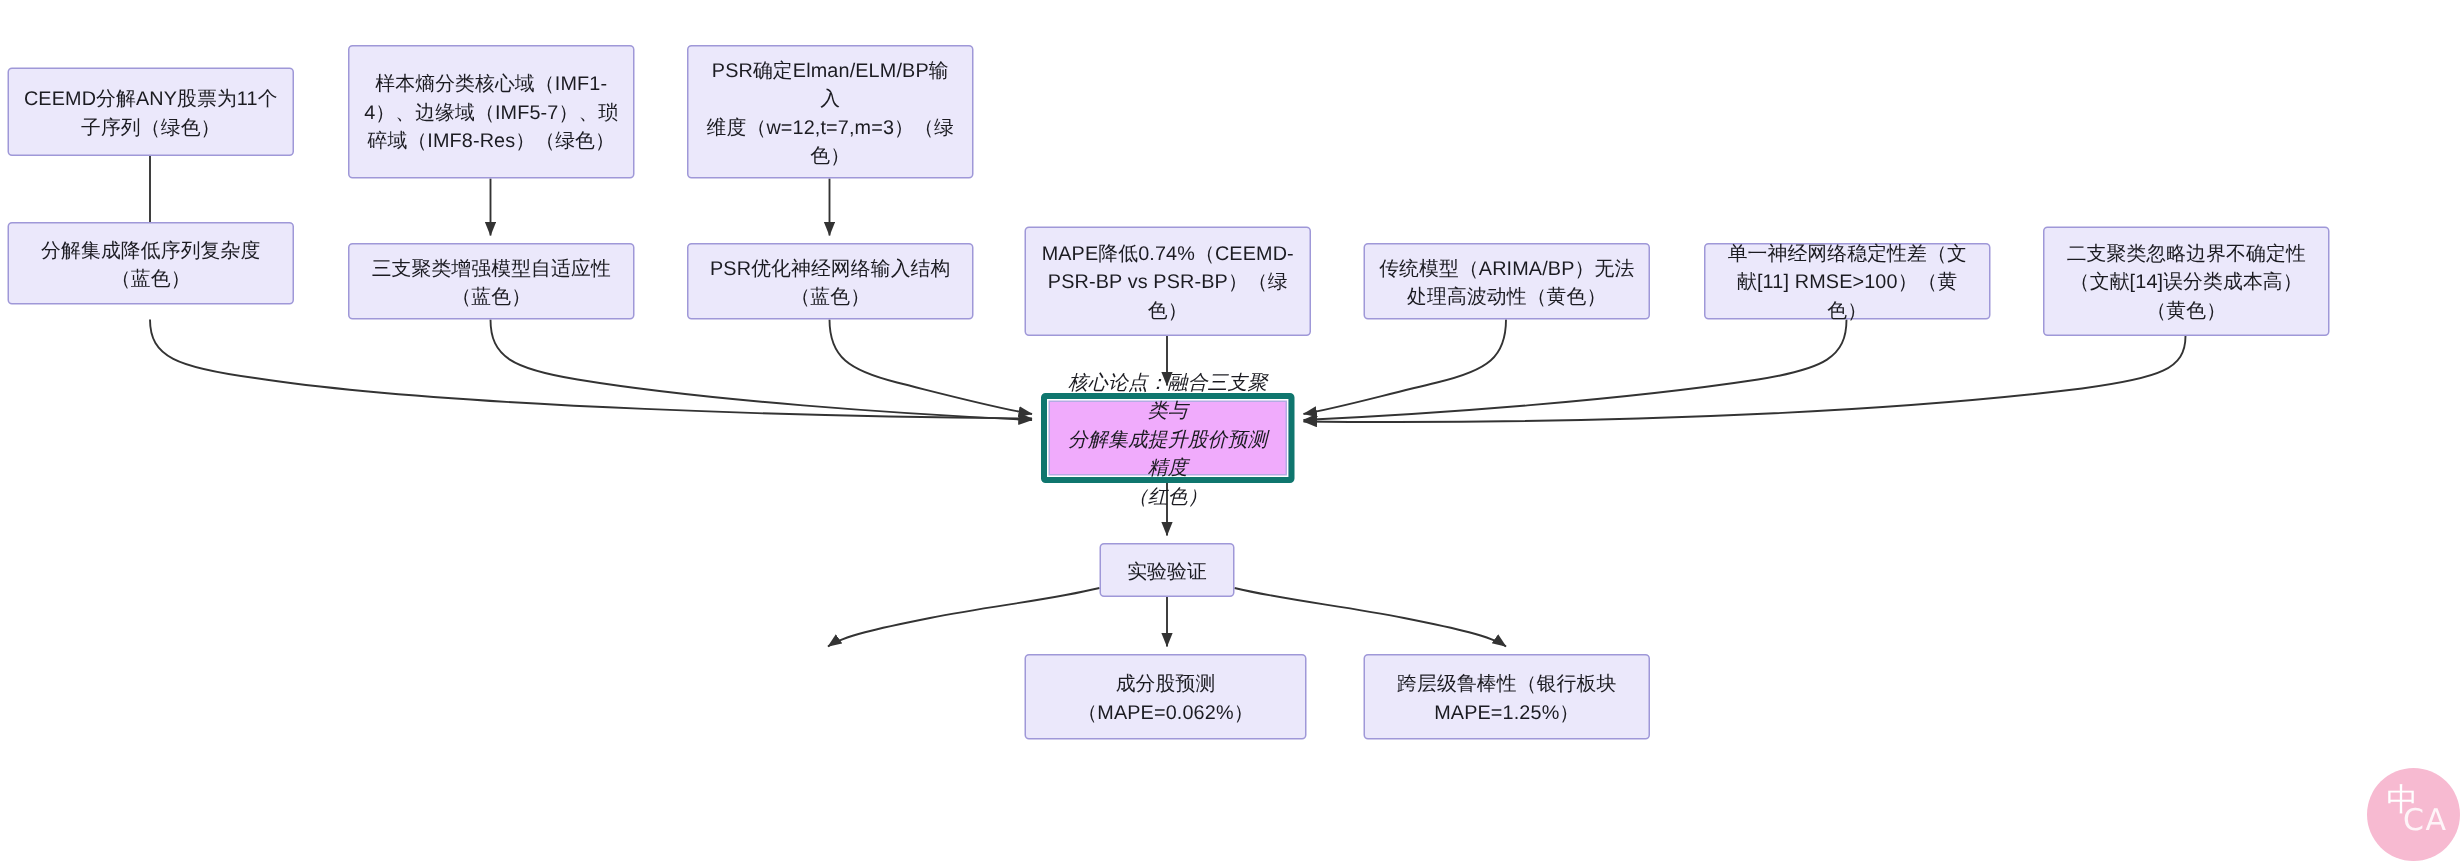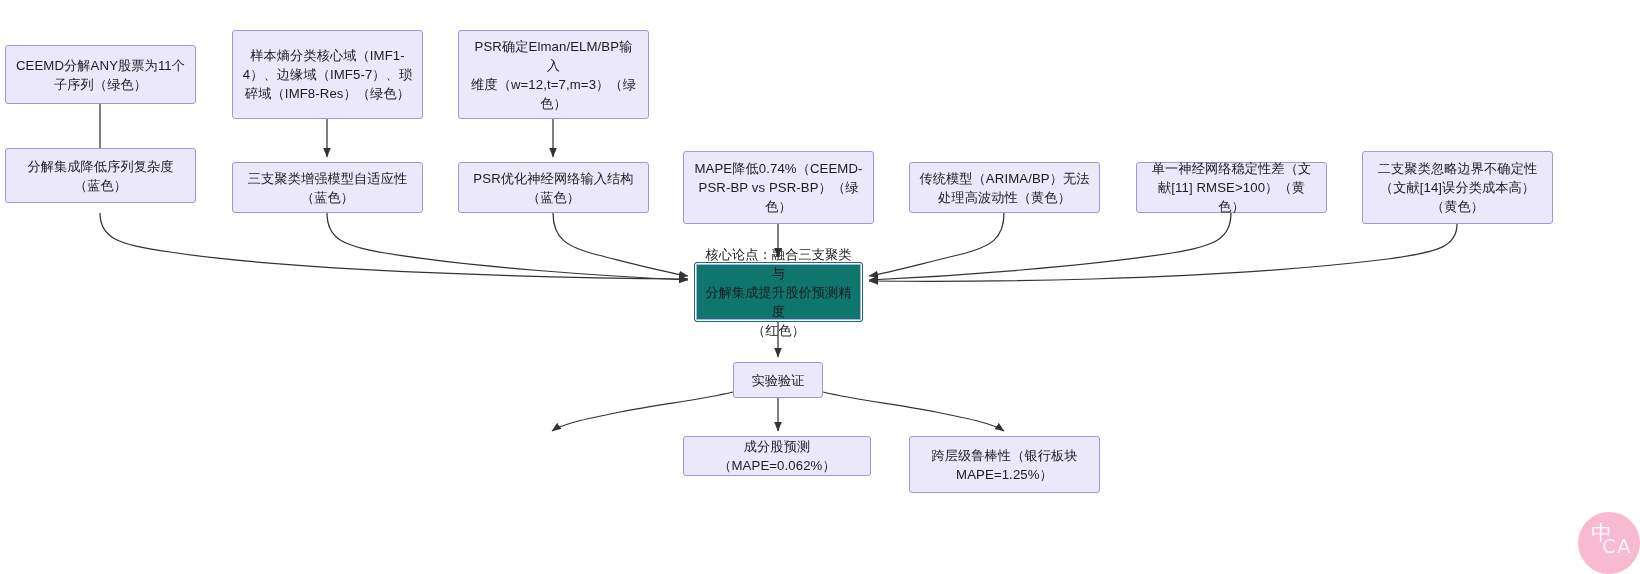--- a/index.html
+++ b/index.html
@@ -40,24 +40,25 @@
     line-height: 19px;
     padding: 3px 9px;
     letter-spacing: 0.1px;
   }
   .node .label {
     display: block;
     width: 100%;
     white-space: pre-line;
   }
   .node.core {
-    background: #0f766e;
-    border: 1px solid #0f766e;
+    background: #f0abfc;
+    border: 4px solid #0f766e;
     box-shadow: inset 0 0 0 1px #ffffff, inset 0 0 0 2px #b3abe3;
     font-weight: normal;
+    font-style: italic;
   }
   .watermark {
     position: absolute;
     border-radius: 50%;
     background: #f4a0c0;
     opacity: 0.72;
     display: flex;
     align-items: center;
     justify-content: center;
     color: #ffffff;
@@ -176,21 +177,21 @@
     <span class="label">核心论点：融合三支聚类与
 分解集成提升股价预测精度
 （红色）</span>
   </div>
 
   <div class="node" style="left:733px; top:362px; width:90px; height:36px;">
     <span class="label">实验验证</span>
   </div>
 
 
-  <div class="node" style="left:683px; top:436px; width:188px; height:40px;">
+  <div class="node" style="left:683px; top:436px; width:188px; height:57px;">
     <span class="label">成分股预测
 （MAPE=0.062%）</span>
   </div>
 
   <div class="node" style="left:909px; top:436px; width:191px; height:57px;">
     <span class="label">跨层级鲁棒性（银行板块
 MAPE=1.25%）</span>
   </div>
 
   <div class="watermark" style="left:1578px; top:512px; width:62px; height:62px;">

